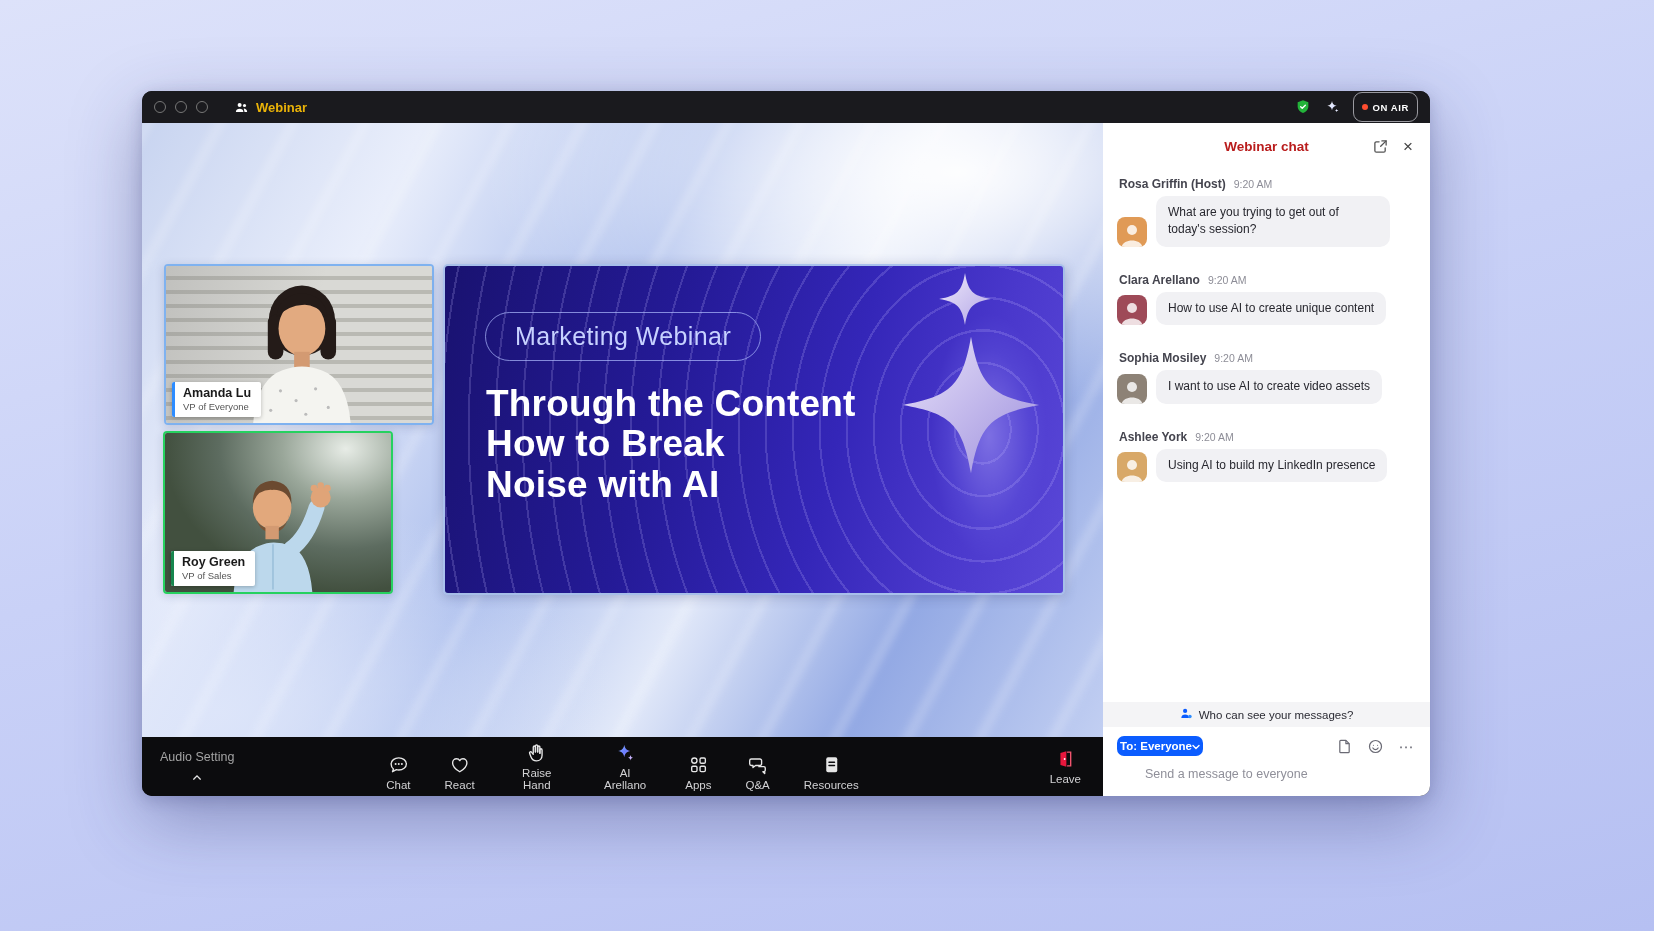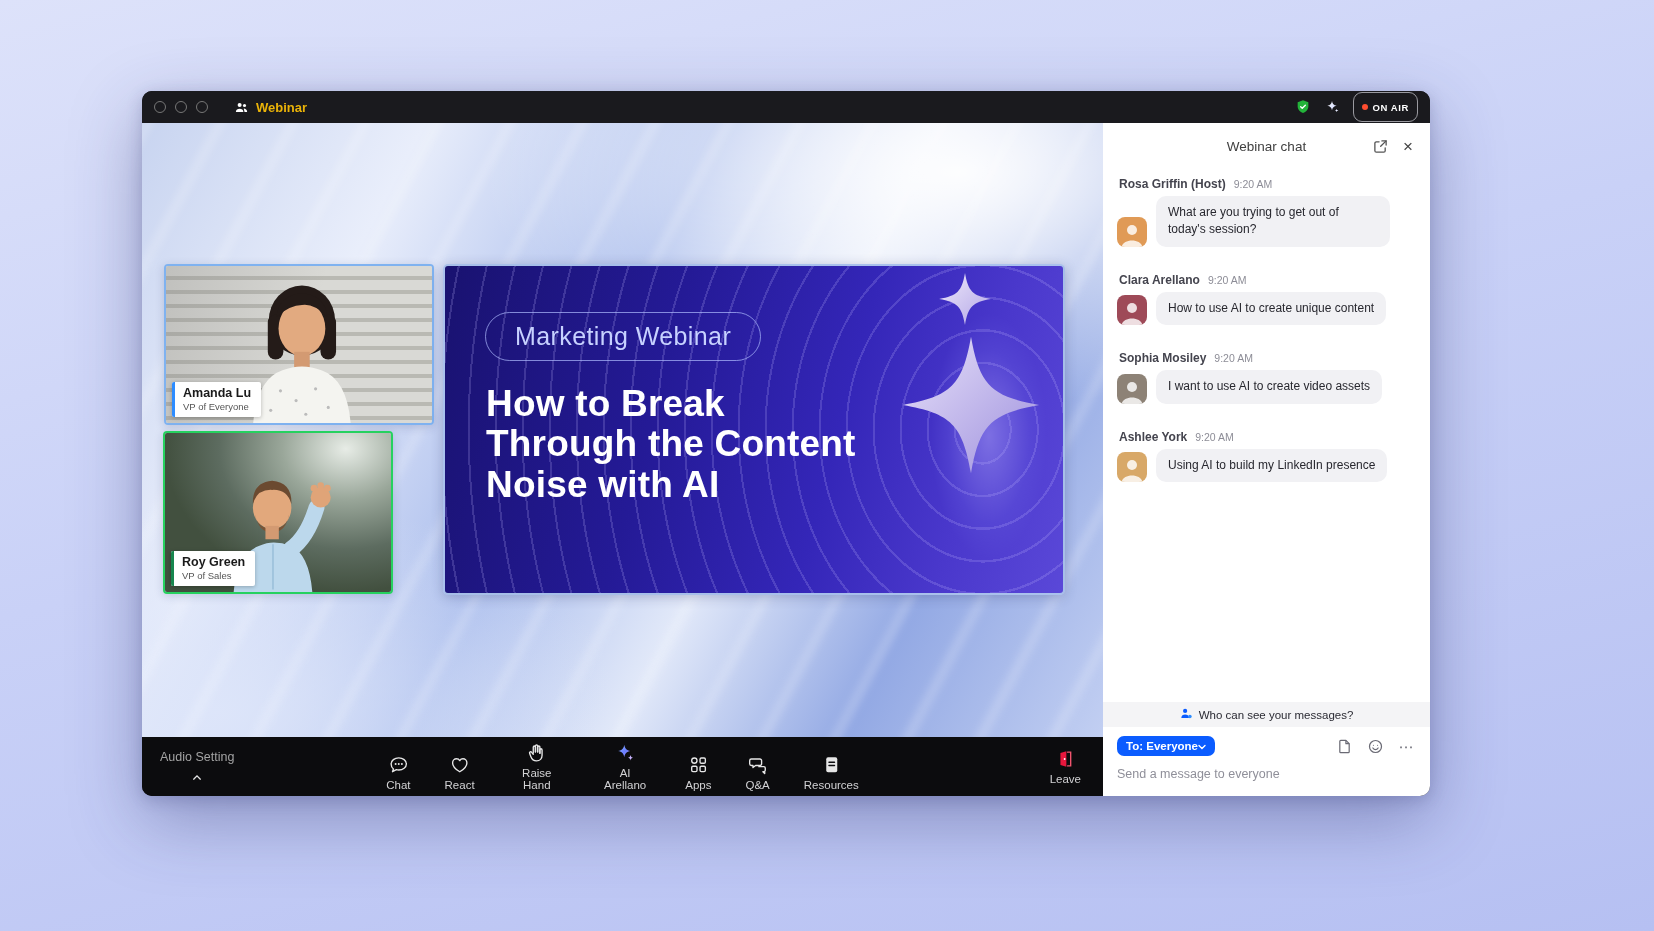--- a/index.html
+++ b/index.html
@@ -86,43 +86,43 @@
   .toolbar { height:59px; background:#0c0c0e; display:flex; align-items:center; padding:0 18px; position:relative; }
   .audio-setting { display:flex; align-items:center; gap:6px; color:#a3a3a3; font-size:12.5px; background:none; border:none; cursor:pointer;flex-direction:column; }
   .toolbar-center { position:absolute; left:50%; transform:translateX(-50%); display:flex; align-items:flex-end; gap:26px; }
   .tb-item { display:flex; flex-direction:column; align-items:center; gap:3px; background:none; border:none; cursor:pointer; padding:2px 4px; }
   .tb-item .tb-icon { height:22px; display:flex; align-items:center; }
   .tb-label { color:#d2d2d4; font-size:11.5px; }
   .leave-item { margin-left:auto; }
   
   .chat-panel { width:327px; background:#fff; display:flex; flex-direction:column; }
   .chat-header { position:relative; height:46px; display:flex; align-items:center; justify-content:center; }
-  .chat-title { font-size:13.5px; font-weight:400; color:#404040; }
+  .chat-title { font-size:13.5px; font-weight:700; color:#b91c1c; }
   .chat-header-actions { position:absolute; right:12px; top:0; height:100%; display:flex; align-items:center; gap:8px; }
   .icon-btn { background:none; border:none; cursor:pointer; color:#555; display:flex; align-items:center; justify-content:center; width:20px; height:20px; padding:0; }
   .chat-close { font-size:17px; line-height:1; color:#444; }
   .chat-messages { flex:1; padding:8px 16px 0 14px; overflow:hidden; }
   .msg { display:flex; align-items:flex-end; gap:9px; margin-bottom:26px; }
   .msg-avatar { width:30px; height:30px; border-radius:8px; overflow:hidden; flex:0 0 auto; position:relative; }
   .msg-avatar svg { position:absolute; left:0; bottom:-2px; display:block; }
   .msg-head { display:flex; align-items:baseline; gap:8px; margin:0 0 5px 2px; }
   .msg-author { font-size:12px; font-weight:700; color:#44444e; }
   .msg-time { font-size:10.5px; color:#8d8d97; }
   .msg-bubble {
     display:inline-block; background:#f1f1f4; border-radius:10px; padding:8px 12px;
     font-size:12px; color:#28282f; line-height:1.45; max-width:234px;
   }
   .chat-footer { flex:0 0 auto; }
   .privacy-bar { width:100%; background:#f4f4f6; border:none; cursor:pointer; height:25px; display:flex; align-items:center; justify-content:center; gap:6px; font-size:11.5px; color:#2a2a33; font-family:inherit; }
   .composer { padding:9px 14px 14px; }
   .composer-row { display:flex; align-items:center; }
-  .to-pill { display:flex; align-items:center; border:none; cursor:pointer; color:#fff; font-size:11.5px; font-weight:600; padding:4px 9px; border-radius:7px; font-family:inherit; }
+  .to-pill { display:flex; align-items:center; border:none; cursor:pointer; color:#fff; font-size:11.5px; font-weight:600; padding:4px 3px; border-radius:7px; font-family:inherit; }
   .composer-icons { margin-left:auto; display:flex; align-items:center; gap:11px; }
   .more-glyph { font-size:15px; color:#6a6a74; line-height:1; }
-  .composer-input { width:100%; border:none; outline:none; margin-top:11px; font-size:12.5px; color:#333; font-family:inherit; background:transparent; }
+  .composer-input { width:100%; border:none; outline:none; margin-top:11px; font-size:12.5px; color:#333; font-family:inherit; background:transparent;margin-left:28px; }
   .composer-input::placeholder { color:#8f8f99; }
 </style>
 </head>
 <body>
 
 <div class="window">
 
   <div class="titlebar">
     <div class="lights">
       <span class="light"></span>
@@ -237,22 +237,22 @@
             <defs>
                 <linearGradient id="gstar2" x1="0" y1="0" x2="1" y2="1">
                   <stop offset="0" stop-color="#e9e3fa"></stop>
                   <stop offset="1" stop-color="#9d8fdd"></stop>
                 </linearGradient>
               </defs>
             <path d="M50 2 C56 36 64 44 98 50 C64 56 56 64 50 98 C44 64 36 56 2 50 C36 44 44 36 50 2 Z" fill="url(#gstar2)"></path>
           </svg>
           <span class="slide-badge">Marketing Webinar</span>
           <div class="slide-headline">
+            <div>Through the Content</div>
             <div>How to Break</div>
-            <div>Through the Content</div>
             <div>Noise with AI</div>
           </div>
         </div>
       </div>
 
       <div class="toolbar">
         <button class="audio-setting">
           <span>Audio Setting</span>
           <span>
             <svg width="10" height="7" viewBox="0 0 12 8" fill="none" stroke="#e2e2e2" stroke-width="1.6" stroke-linecap="round">

